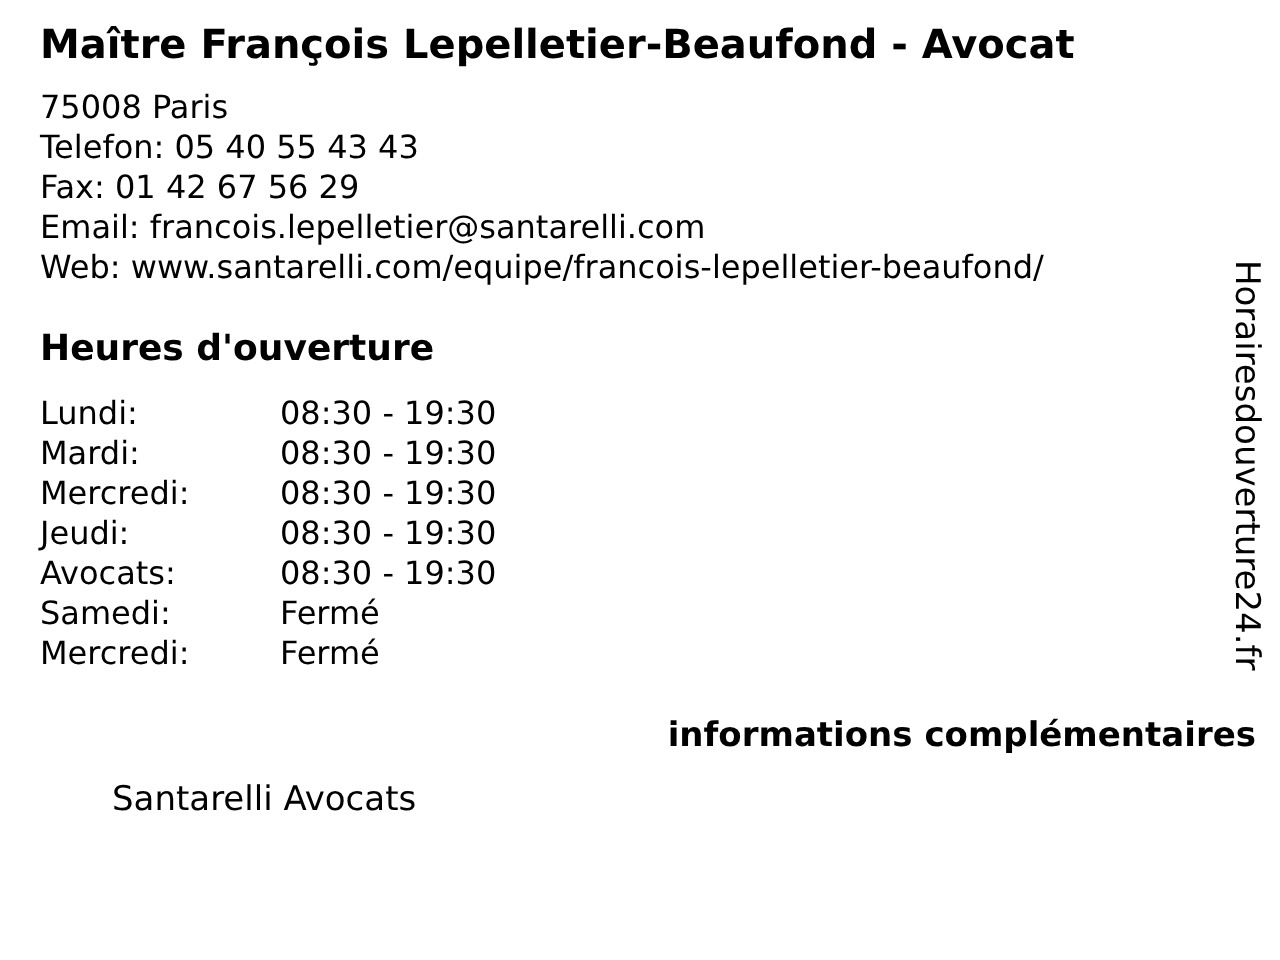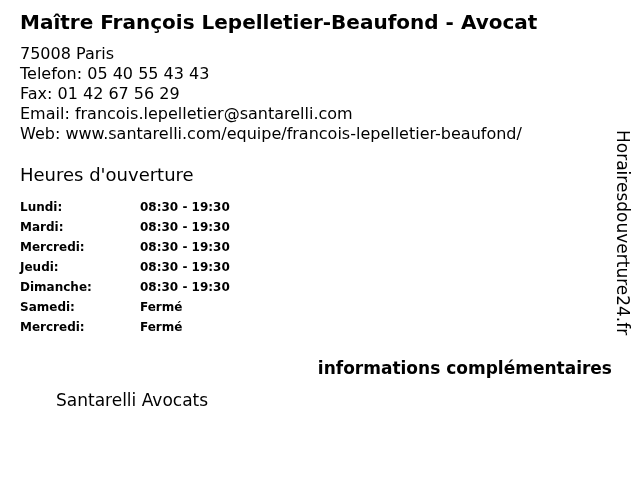--- a/index.html
+++ b/index.html
@@ -9,49 +9,48 @@
   }
   .page {
     position: relative;
     width: 640px;
     height: 480px;
     background: #ffffff;
     color: #000000;
     font-family: "DejaVu Sans", sans-serif;
     overflow: hidden;
     box-sizing: border-box;
-    padding: 10px 28px 0 20px;
+    padding: 10px 12px 0 20px;
   }
   .page-title {
     margin: 0 0 10px 0;
     font-size: 20px;
     font-weight: bold;
     line-height: 1.2;
     letter-spacing: 0;
   }
   .contact-block {
     font-size: 16px;
     line-height: 20px;
   }
   .contact-line {
     white-space: nowrap;
   }
   .section-heading {
     margin: 20px 0 0 0;
     font-size: 18px;
-    font-weight: normal;
+    font-weight: bold;
     line-height: 1.2;
   }
   .hours-table {
     margin-top: 11px;
     display: grid;
     grid-template-columns: 120px auto;
-    font-size: 12px;
+    font-size: 16px;
     line-height: 20px;
-    font-weight: bold;
   }
   .hours-row {
     display: contents;
   }
   .additional-heading {
     margin: 21px 0 0 0;
     font-size: 17px;
     font-weight: bold;
     line-height: 1.2;
     text-align: right;
@@ -97,21 +96,21 @@
     <div class="hours-row">
       <span>Mardi:</span><span>08:30 - 19:30</span>
     </div>
     <div class="hours-row">
       <span>Mercredi:</span><span>08:30 - 19:30</span>
     </div>
     <div class="hours-row">
       <span>Jeudi:</span><span>08:30 - 19:30</span>
     </div>
     <div class="hours-row">
-      <span>Dimanche:</span><span>08:30 - 19:30</span>
+      <span>Avocats:</span><span>08:30 - 19:30</span>
     </div>
     <div class="hours-row">
       <span>Samedi:</span><span>Fermé</span>
     </div>
     <div class="hours-row">
       <span>Mercredi:</span><span>Fermé</span>
     </div>
   </div>
 
   <h2 class="additional-heading">informations complémentaires</h2>

